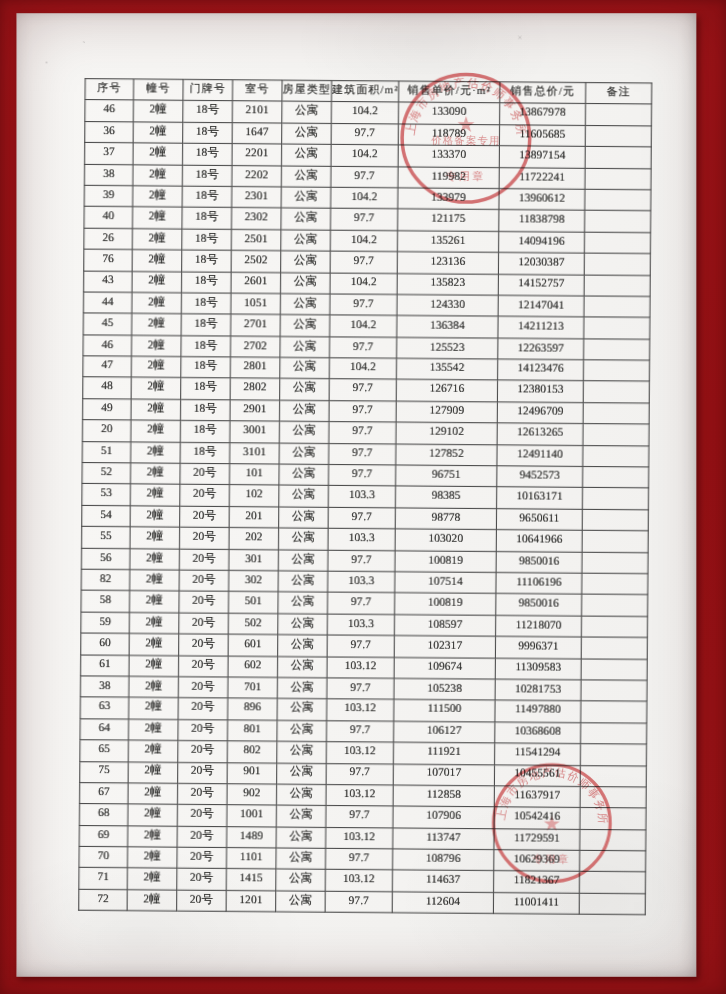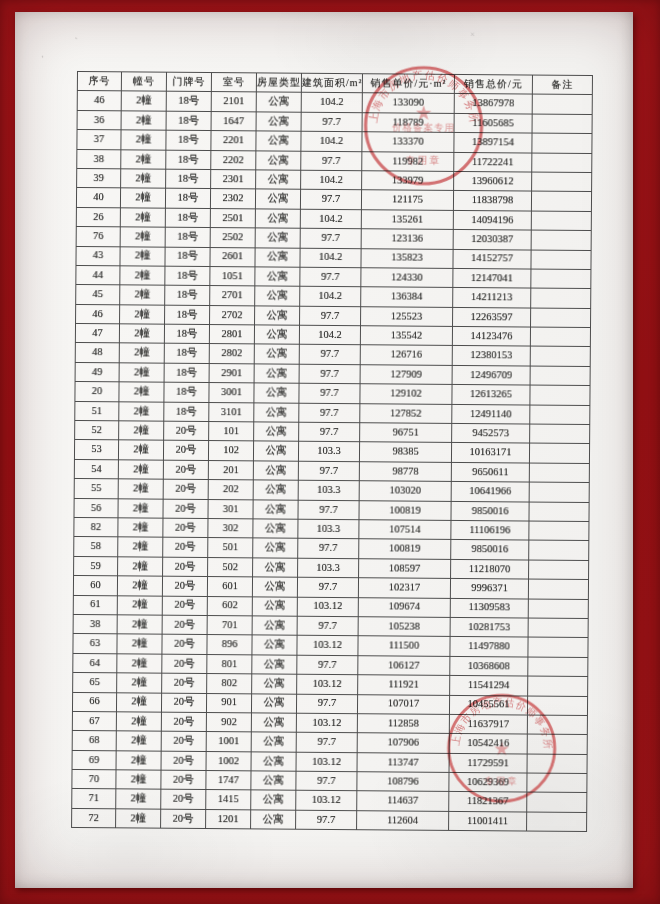--- a/index.html
+++ b/index.html
@@ -425,21 +425,21 @@
             <td>2幢</td>
             <td>20号</td>
             <td>802</td>
             <td>公寓</td>
             <td>103.12</td>
             <td>111921</td>
             <td>11541294</td>
             <td></td>
           </tr>
           <tr>
-            <td>66</td>
+            <td>75</td>
             <td>2幢</td>
             <td>20号</td>
             <td>901</td>
             <td>公寓</td>
             <td>97.7</td>
             <td>107017</td>
             <td>10455561</td>
             <td></td>
           </tr>
           <tr>
@@ -461,32 +461,32 @@
             <td>公寓</td>
             <td>97.7</td>
             <td>107906</td>
             <td>10542416</td>
             <td></td>
           </tr>
           <tr>
             <td>69</td>
             <td>2幢</td>
             <td>20号</td>
-            <td>1002</td>
+            <td>1489</td>
             <td>公寓</td>
             <td>103.12</td>
             <td>113747</td>
             <td>11729591</td>
             <td></td>
           </tr>
           <tr>
             <td>70</td>
             <td>2幢</td>
             <td>20号</td>
-            <td>1747</td>
+            <td>1101</td>
             <td>公寓</td>
             <td>97.7</td>
             <td>108796</td>
             <td>10629369</td>
             <td></td>
           </tr>
           <tr>
             <td>71</td>
             <td>2幢</td>
             <td>20号</td>

